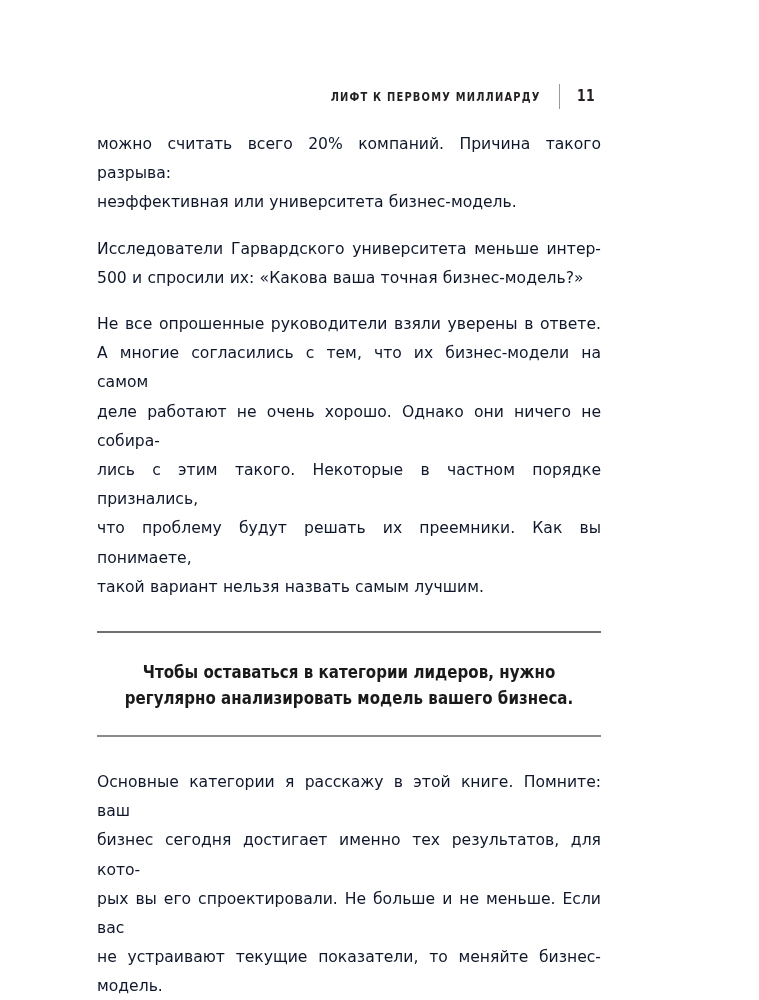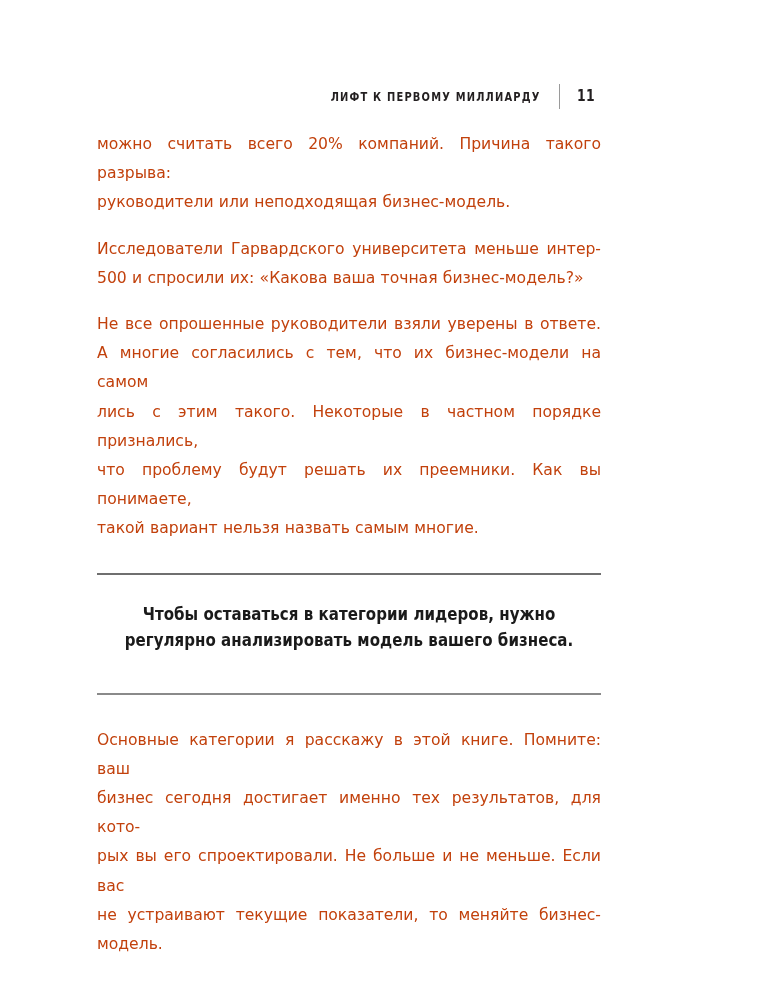--- a/index.html
+++ b/index.html
@@ -64,21 +64,21 @@
     position: absolute;
     left: 97px;
     top: 130px;
     width: 504px;
   }
 
   p.body-par {
     margin: 0 0 17px 0;
     font-size: 15.6px;
     line-height: 29.2px;
-    color: #c2410c;
+    color: #0f172a;
     text-align: justify;
     text-align-last: left;
     hyphens: manual;
     word-spacing: 0.02em;
   }
   p.body-par:last-child {
     margin-bottom: 0;
   }
   
   p.body-par .ln {
@@ -100,21 +100,21 @@
     height: 2px;
     background: #6f6f6f;
     border: 0;
     margin: 0;
   }
   .pullquote-rule.bottom {
     background: #8a8a8a;
     height: 2px;
   }
   .pullquote-body {
-    padding: 26px 4px 40px 4px;
+    padding: 26px 4px 24px 4px;
     text-align: center;
   }
   .pullquote-line {
     display: block;
     font-family: "Liberation Sans Narrow", "DejaVu Sans Condensed", "Liberation Sans", sans-serif;
     font-size: 17.6px;
     font-weight: 700;
     line-height: 26px;
     color: #1a1a1a;
     letter-spacing: 0.04px;
@@ -129,34 +129,35 @@
   <div class="running-head">
     <span class="running-head-title">ЛИФТ К ПЕРВОМУ МИЛЛИАРДУ</span>
     <span class="running-head-rule"></span>
     <span class="running-head-folio">11</span>
   </div>
 
   <div class="text-column">
 
     <p class="body-par">
       <span class="ln">можно считать всего 20% компаний. Причина такого разрыва:</span>
-      <span class="ln last">руководители или неподходящая бизнес-модель.</span>
+      <span class="ln last">неэффективная или университета бизнес-модель.</span>
     </p>
 
     <p class="body-par">
       <span class="ln">Исследователи Гарвардского университета меньше интер-</span>
       <span class="ln last">500 и спросили их: «Какова ваша точная бизнес-модель?»</span>
     </p>
 
     <p class="body-par">
       <span class="ln">Не все опрошенные руководители взяли уверены в ответе.</span>
       <span class="ln">А многие согласились с тем, что их бизнес-модели на самом</span>
+      <span class="ln">деле работают не очень хорошо. Однако они ничего не собира-</span>
       <span class="ln">лись с этим такого. Некоторые в частном порядке признались,</span>
       <span class="ln">что проблему будут решать их преемники. Как вы понимаете,</span>
-      <span class="ln last">такой вариант нельзя назвать самым многие.</span>
+      <span class="ln last">такой вариант нельзя назвать самым лучшим.</span>
     </p>
 
     <div class="pullquote">
       <hr class="pullquote-rule top">
       <div class="pullquote-body">
         <span class="pullquote-line">Чтобы оставаться в категории лидеров, нужно</span>
         <span class="pullquote-line">регулярно анализировать модель вашего бизнеса.</span>
       </div>
       <hr class="pullquote-rule bottom">
     </div>

